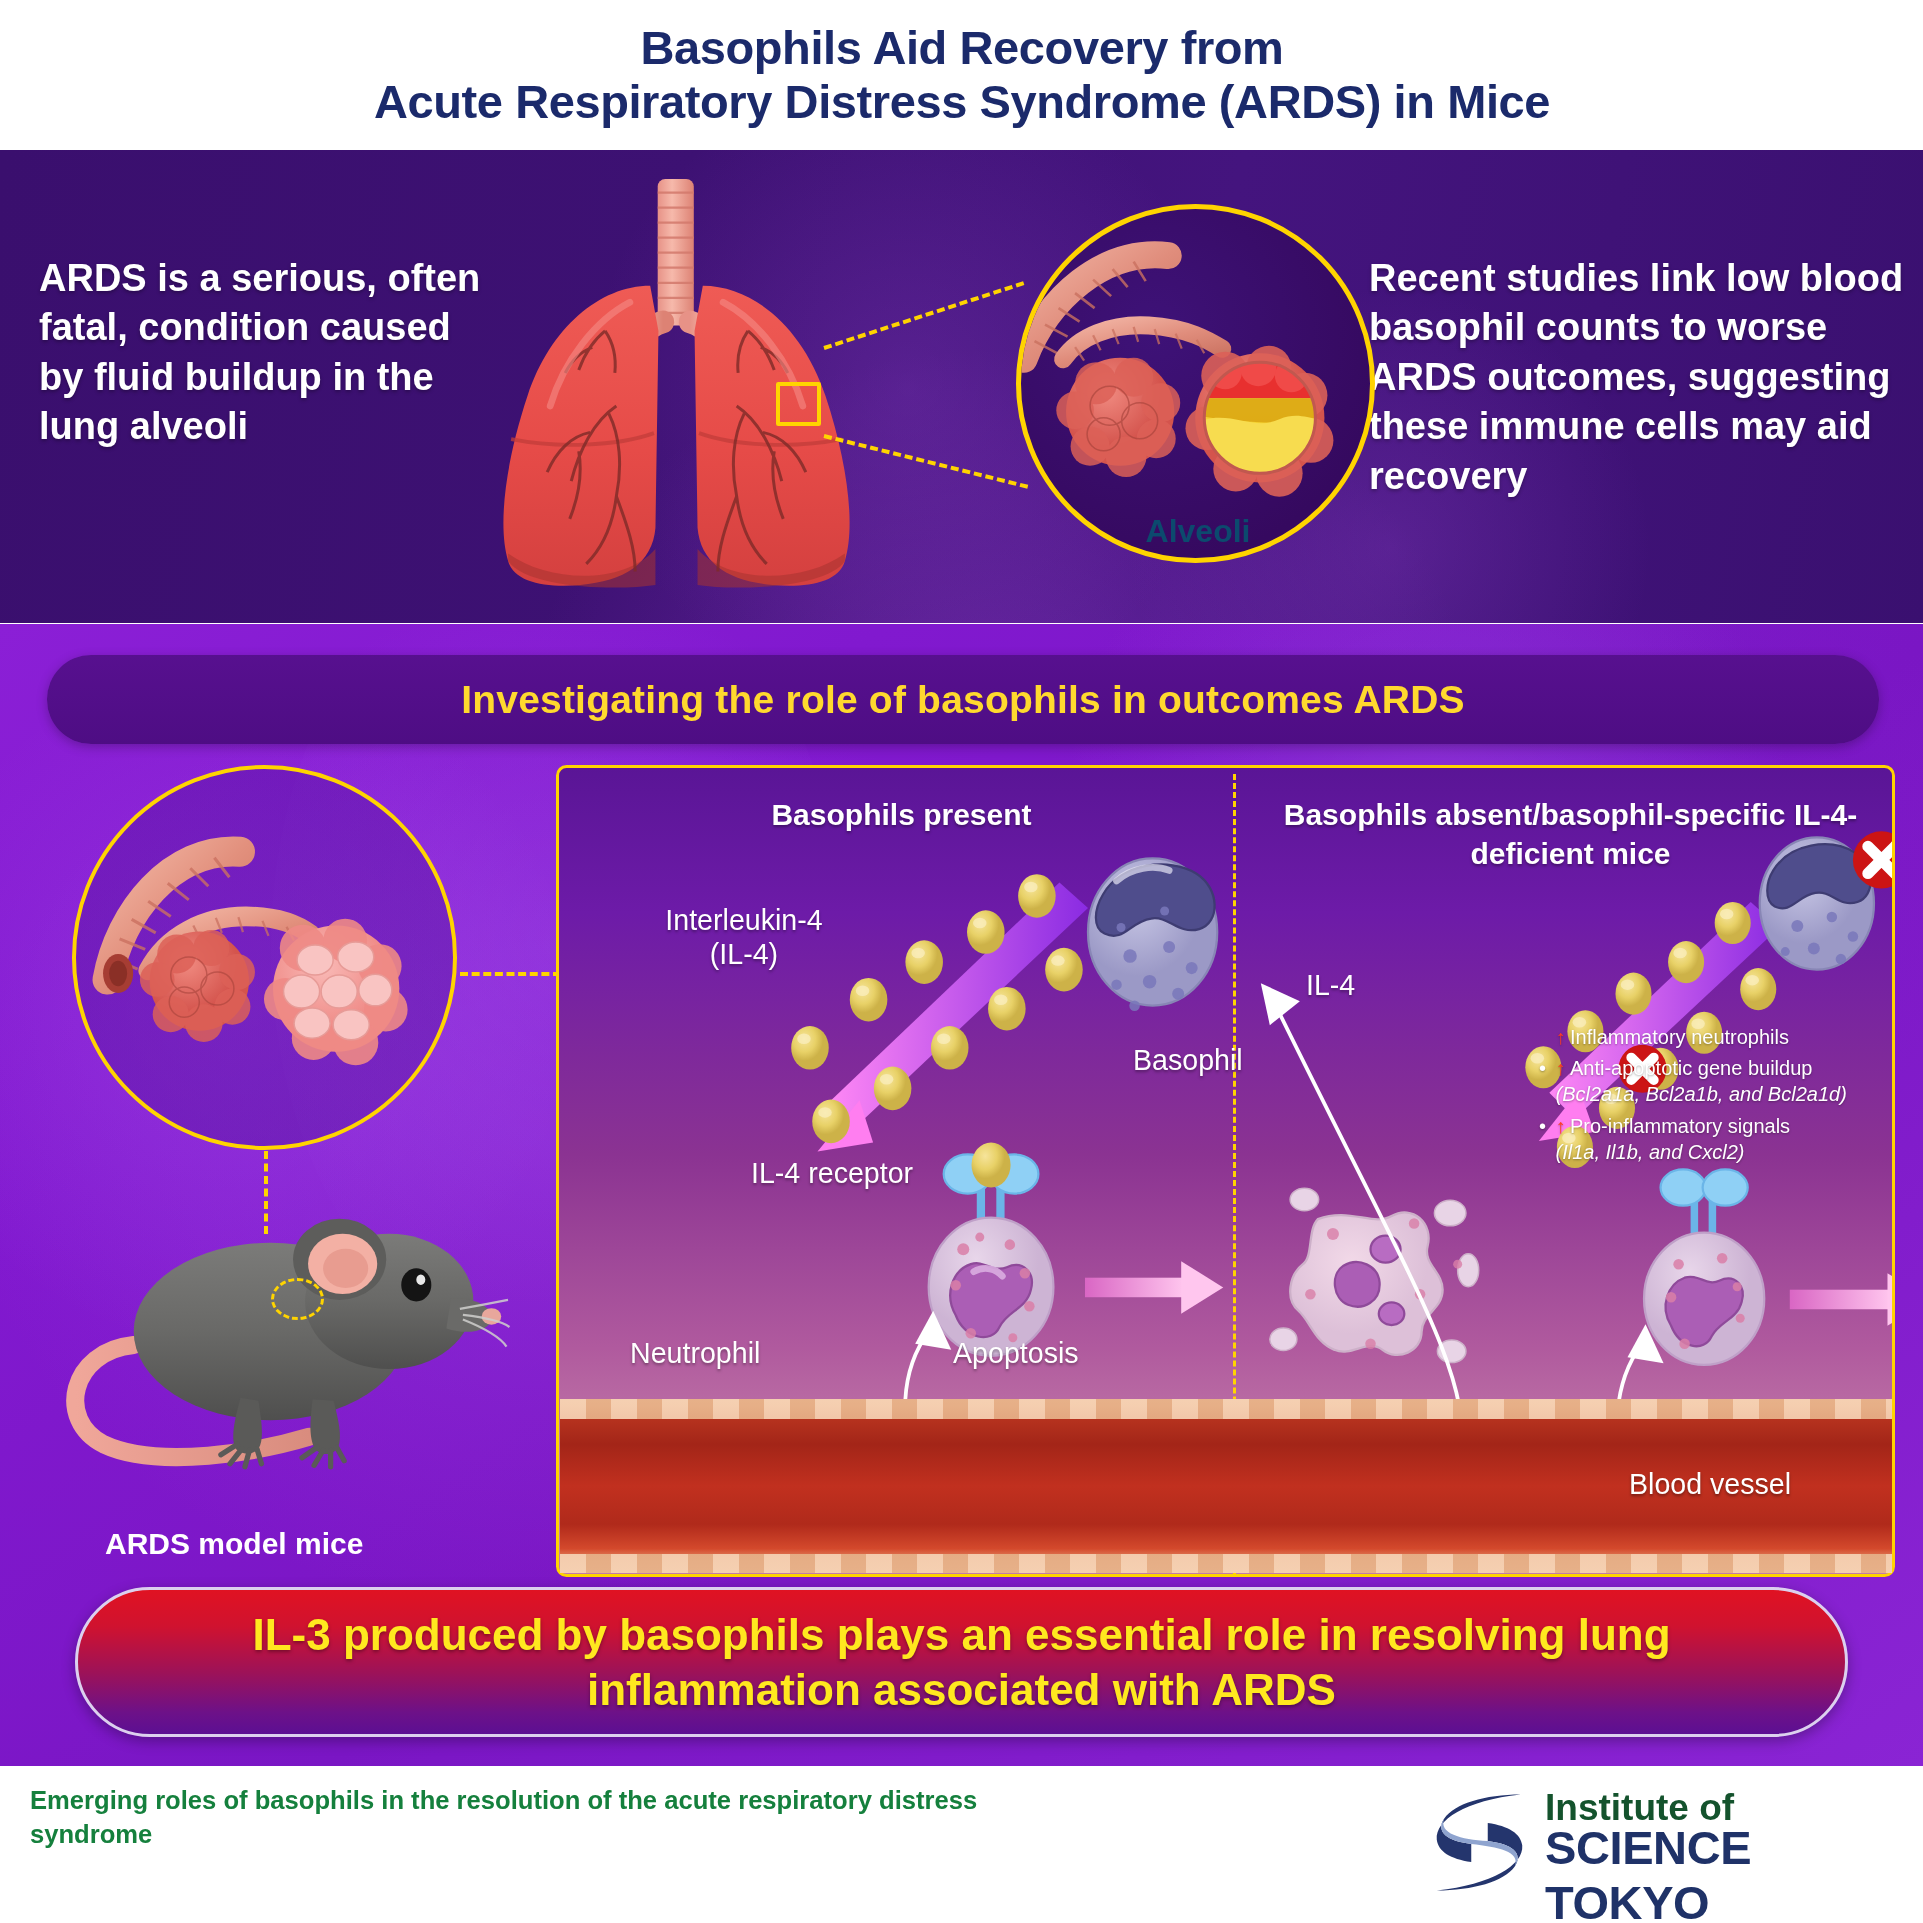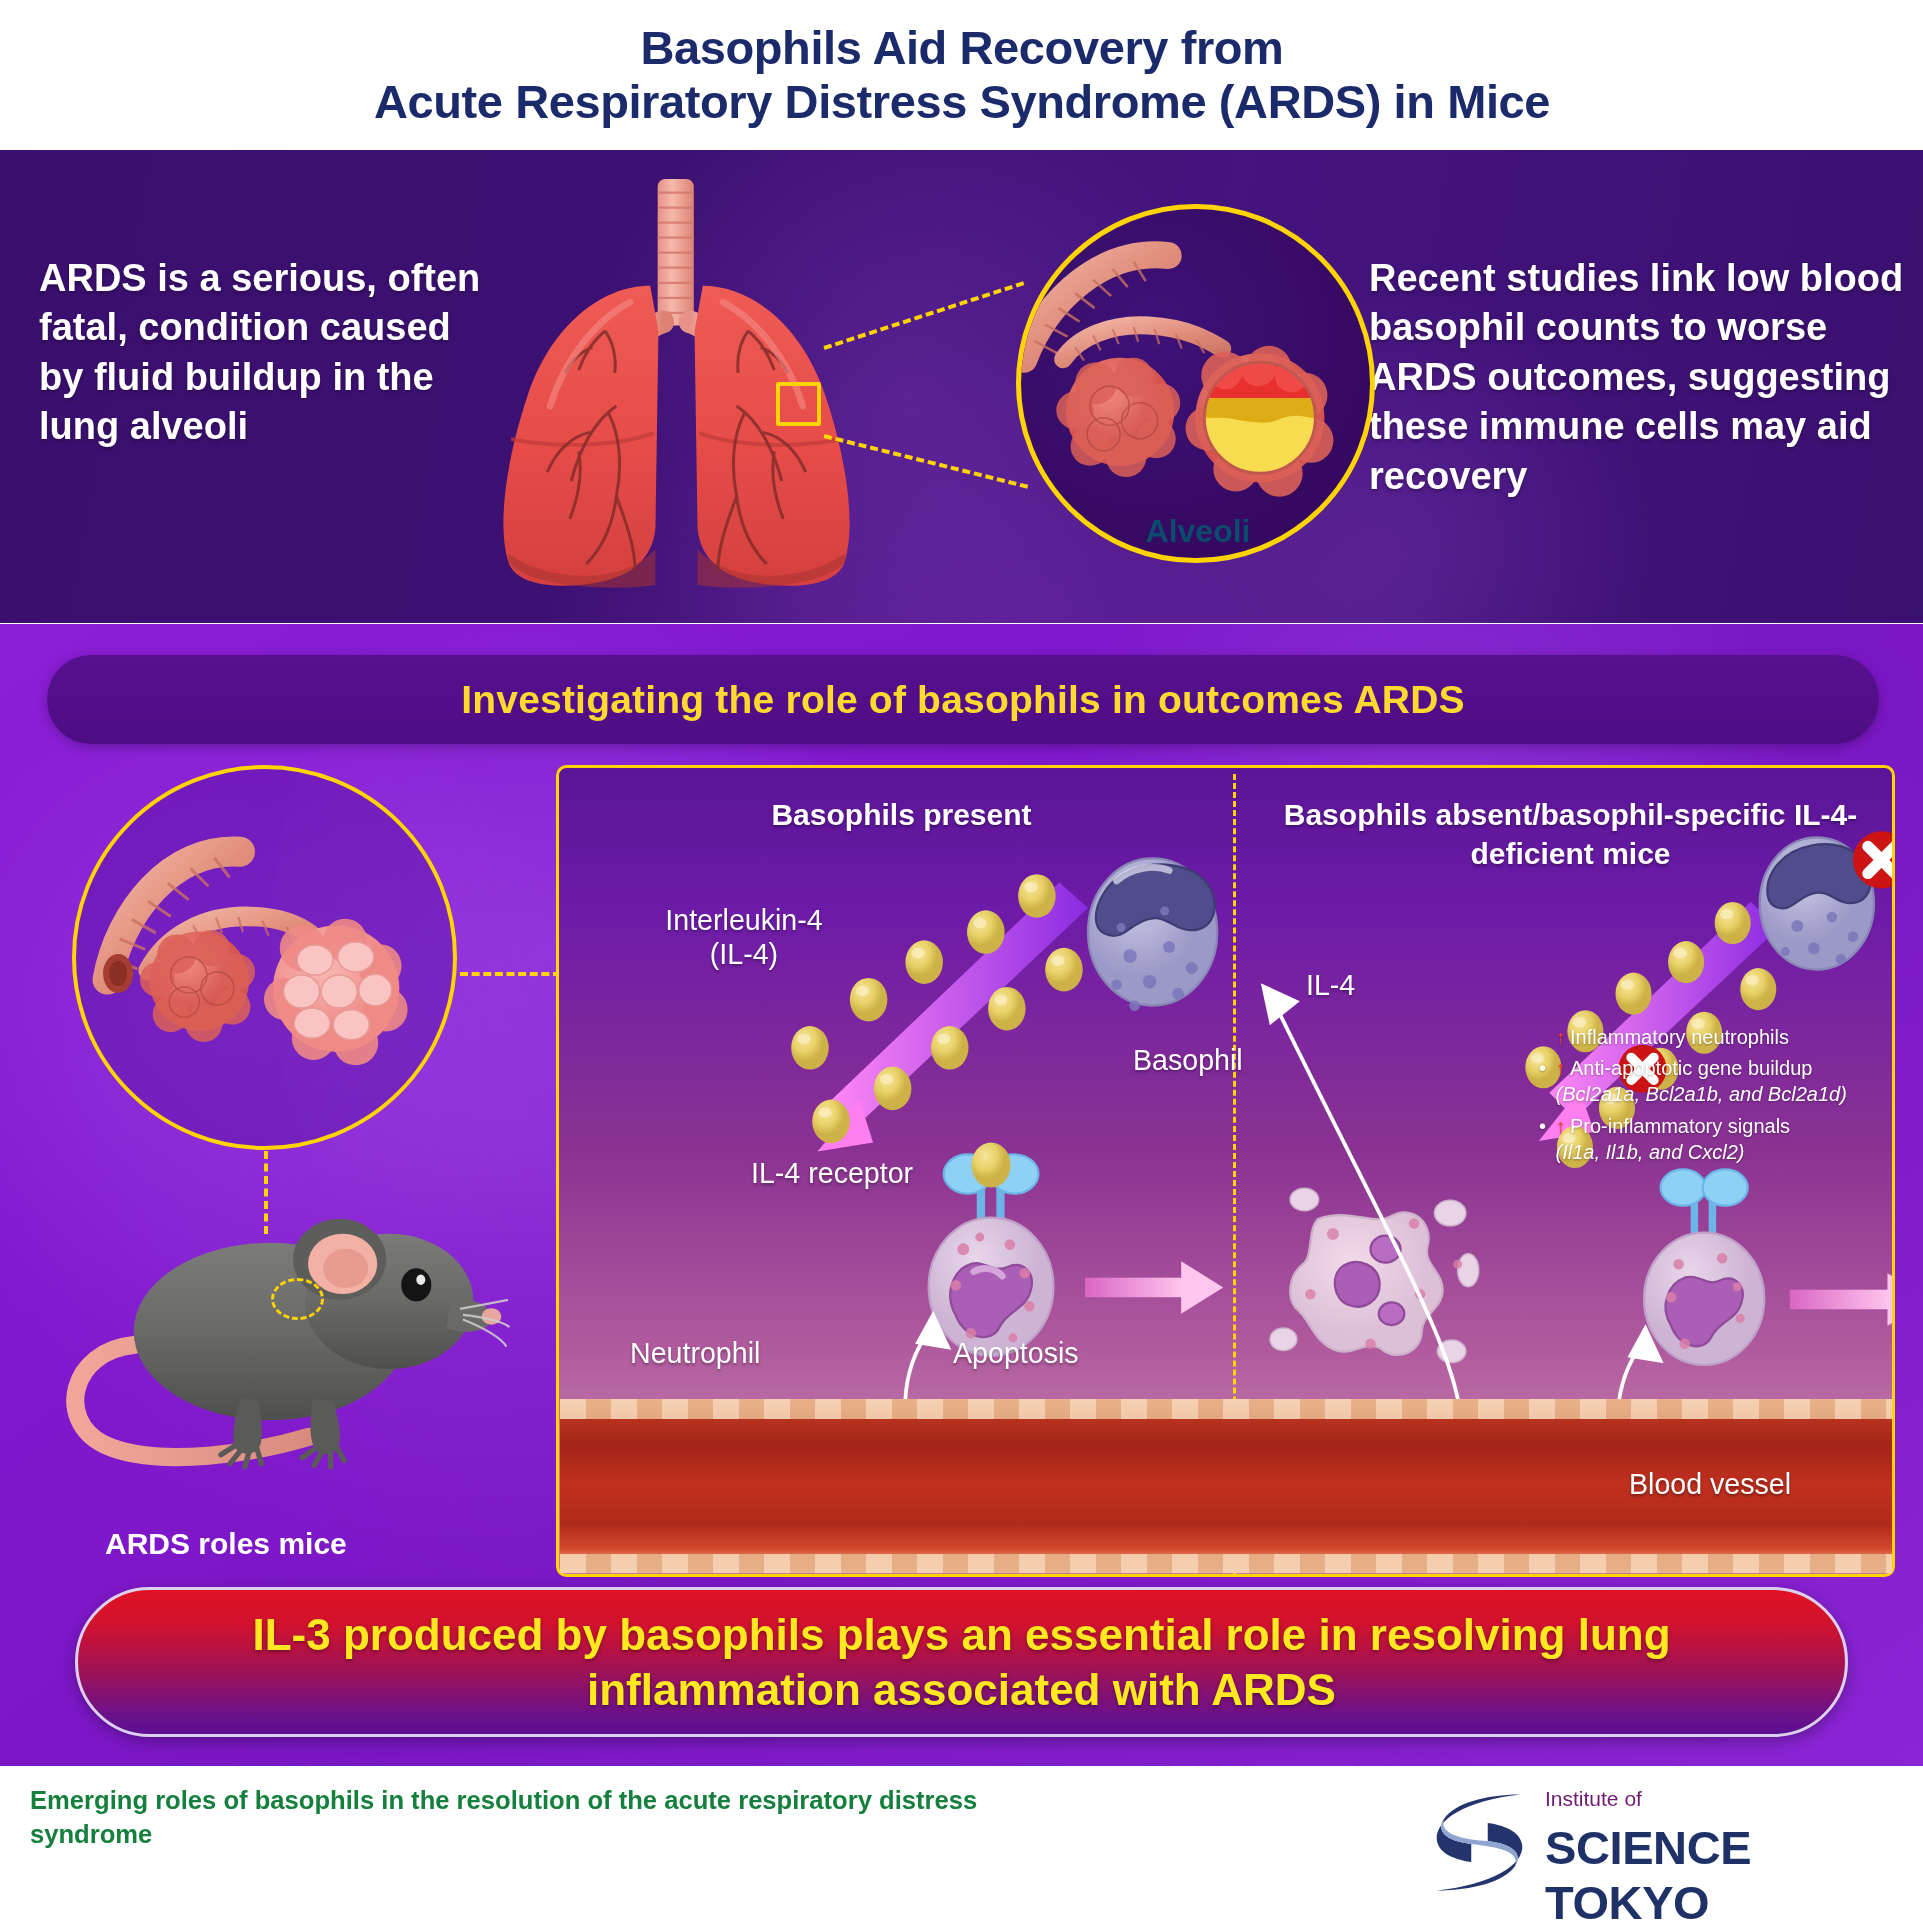--- a/index.html
+++ b/index.html
@@ -188,22 +188,22 @@
   }
   .foot-cite {
     position: absolute; left: 30px; top: 98px; width: 1202px;
     color: #9c9c9c; font-size: 25px;
   }
   .foot-cite i { font-style: italic; }
 
   .logo { position: absolute; left: 1432px; top: 18px; width: 466px; height: 113px; }
   .logo-mark { position: absolute; left: 0; top: 6px; width: 98px; height: 105px; }
   .logo-t1 {
-    position: absolute; left: 113px; top: 3px; color: #701a75;
-    font-size: 21px; font-weight: 400;
+    position: absolute; left: 113px; top: 3px; color: #14532d;
+    font-size: 37px; font-weight: 700;
   }
   .logo-t2 {
     position: absolute; left: 113px; top: 36px; color: #1f3268;
     font-size: 47px; font-weight: bold; letter-spacing: -0.4px;
   }
 </style>
 </head>
 <body>
 
 <div class="title-band">
@@ -477,21 +477,21 @@
   <g fill="#5a5a58">
     <path d="M260,300 C252,330 248,350 252,364 C256,376 276,378 284,368 C292,356 288,330 284,304 Z"></path>
     <path d="M356,302 C352,334 352,352 358,366 C364,378 384,378 390,366 C396,352 390,328 384,304 Z"></path>
     <g stroke="#5a5a58" stroke-width="7" stroke-linecap="round">
       <path d="M256,362 l-22,14 M262,368 l-16,20 M272,370 l-6,22 M282,368 l6,20"></path>
       <path d="M362,366 l-20,14 M370,370 l-12,20 M380,370 l0,22 M388,366 l10,18"></path>
     </g>
   </g>
 </svg>
 <div class="mouse-dot"></div>
-<div class="mouse-label">ARDS roles mice</div>
+<div class="mouse-label">ARDS model mice</div>
 
 <div class="panel">
   <div class="panel-divider"></div>
 
   <svg style="position:absolute;left:0;top:0;" width="1339" height="812" viewBox="0 0 1782 1080">
     <defs>
       <linearGradient id="il4ArrowL" x1="0" y1="0" x2="1" y2="0">
         <stop offset="0%" stop-color="#ff88f5"></stop>
           <stop offset="100%" stop-color="#8a2be2"></stop>
       </linearGradient>

